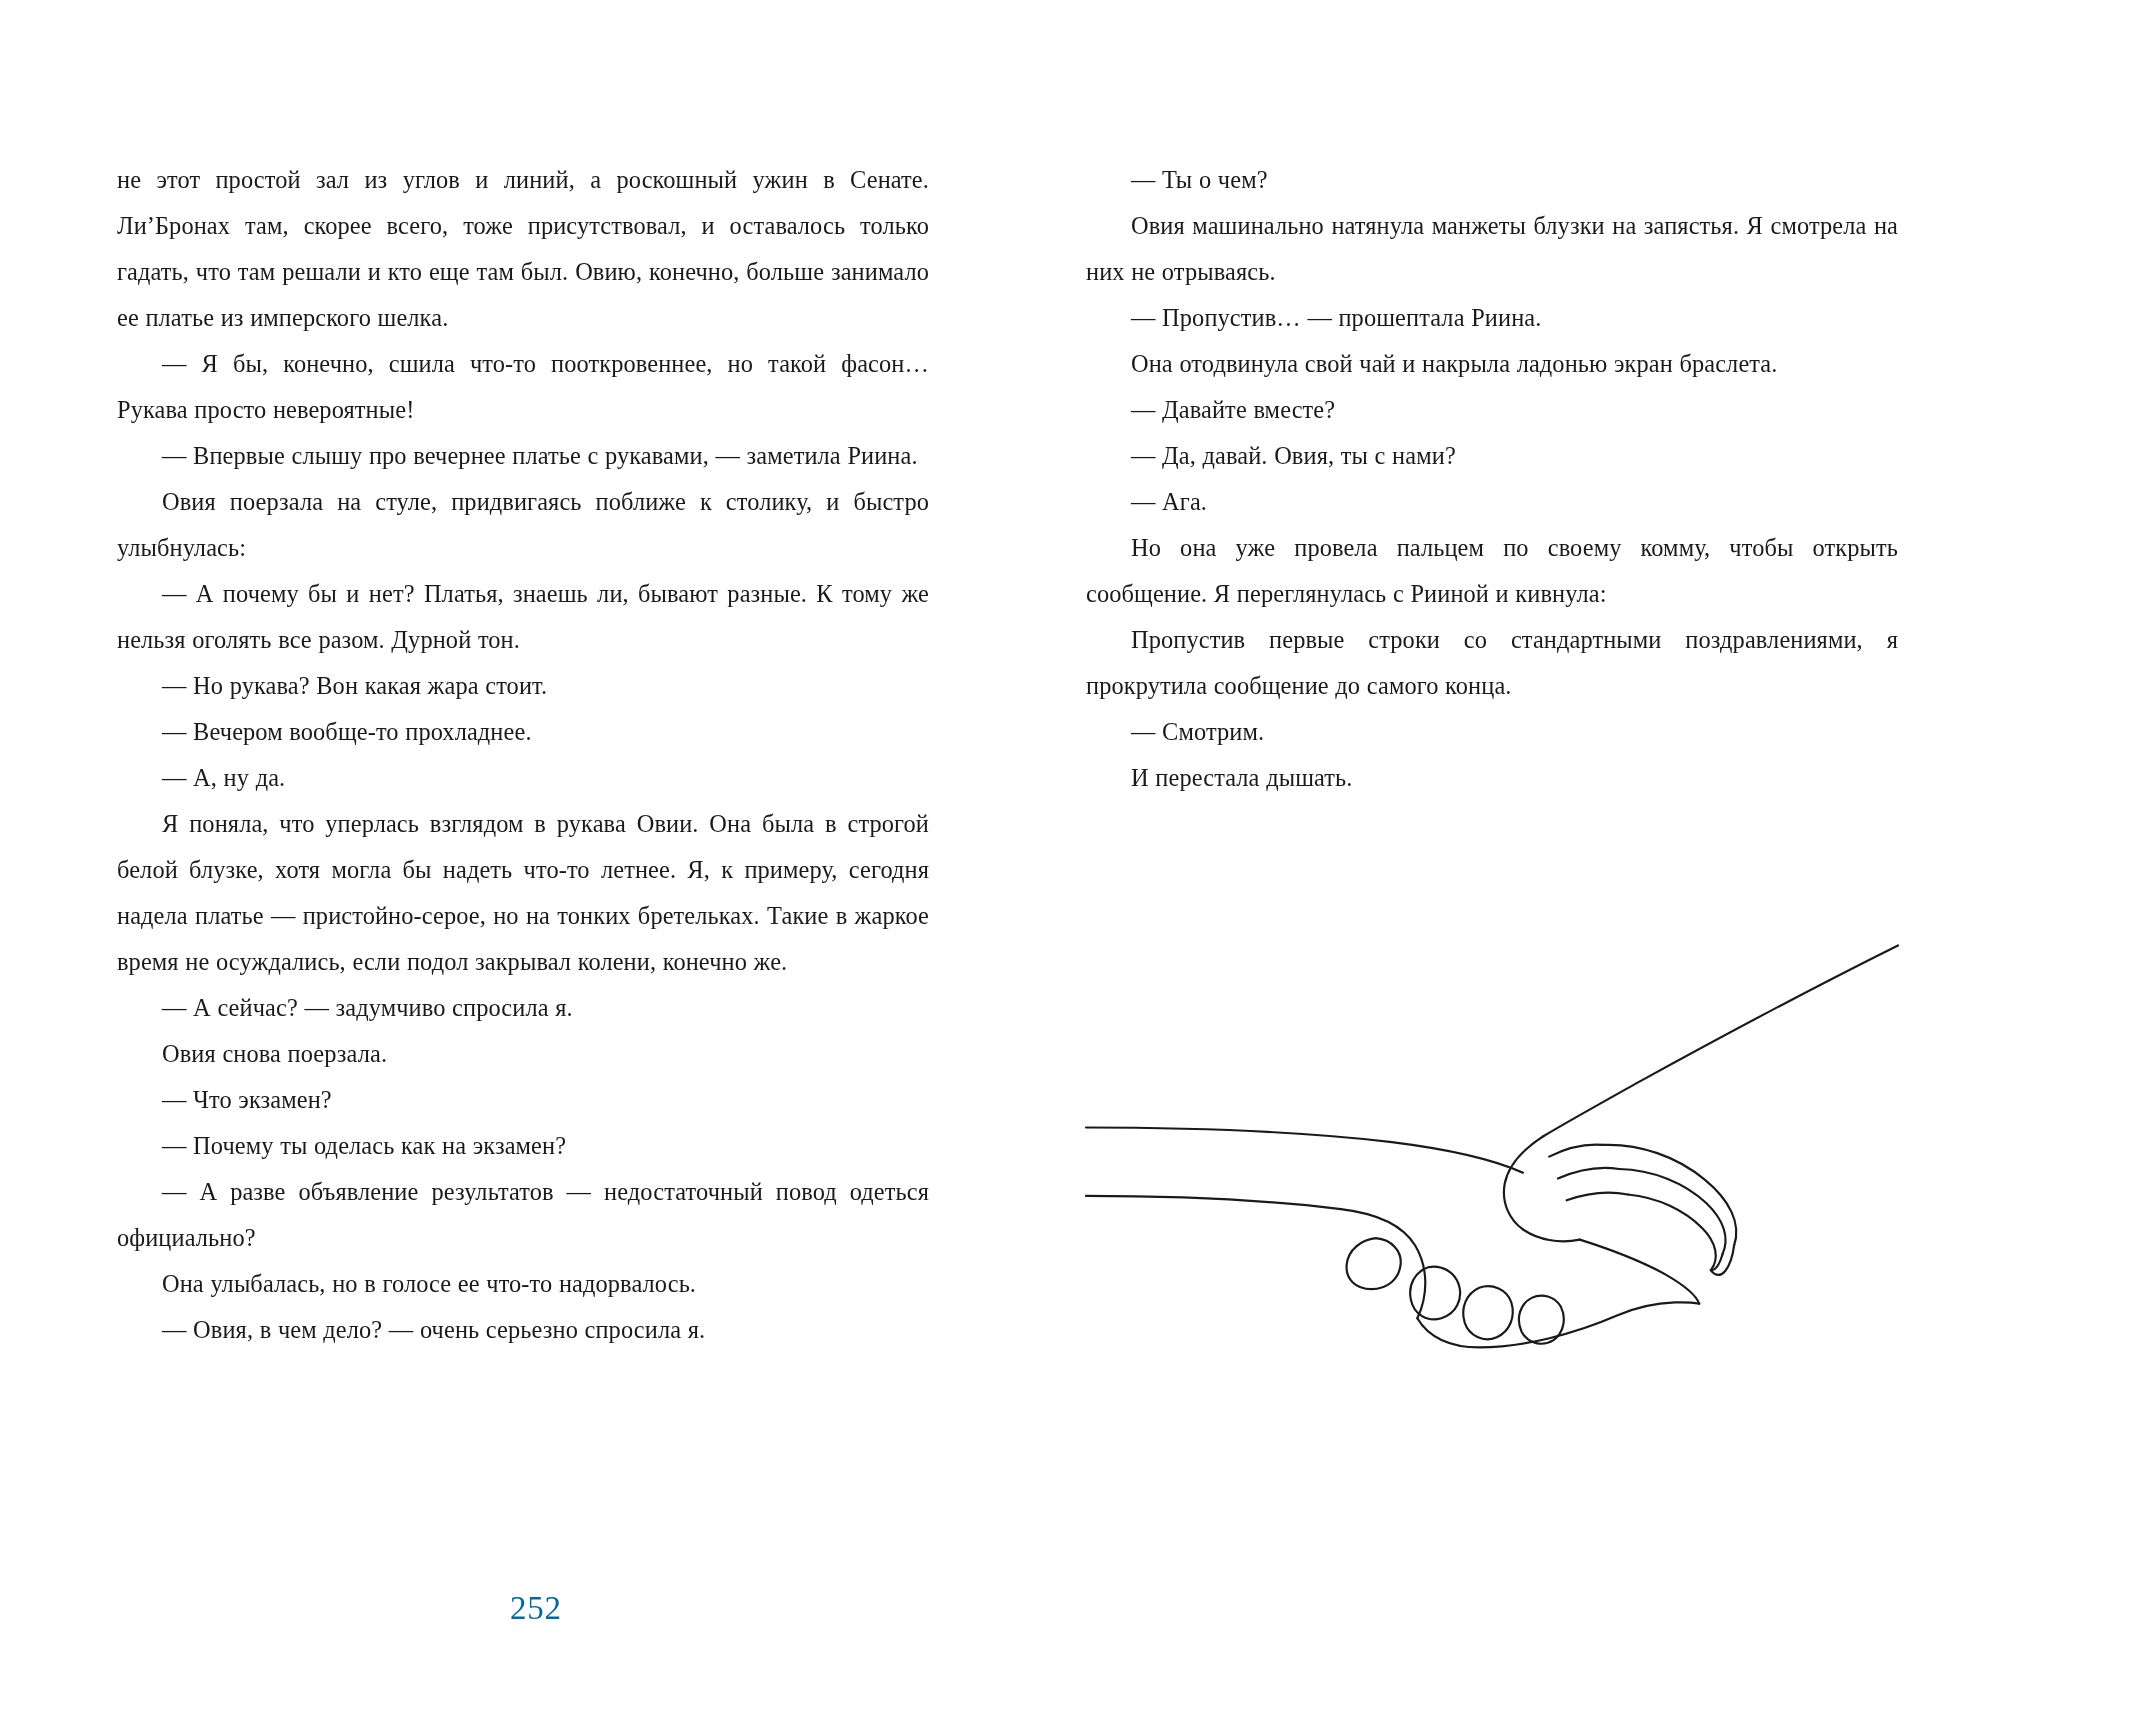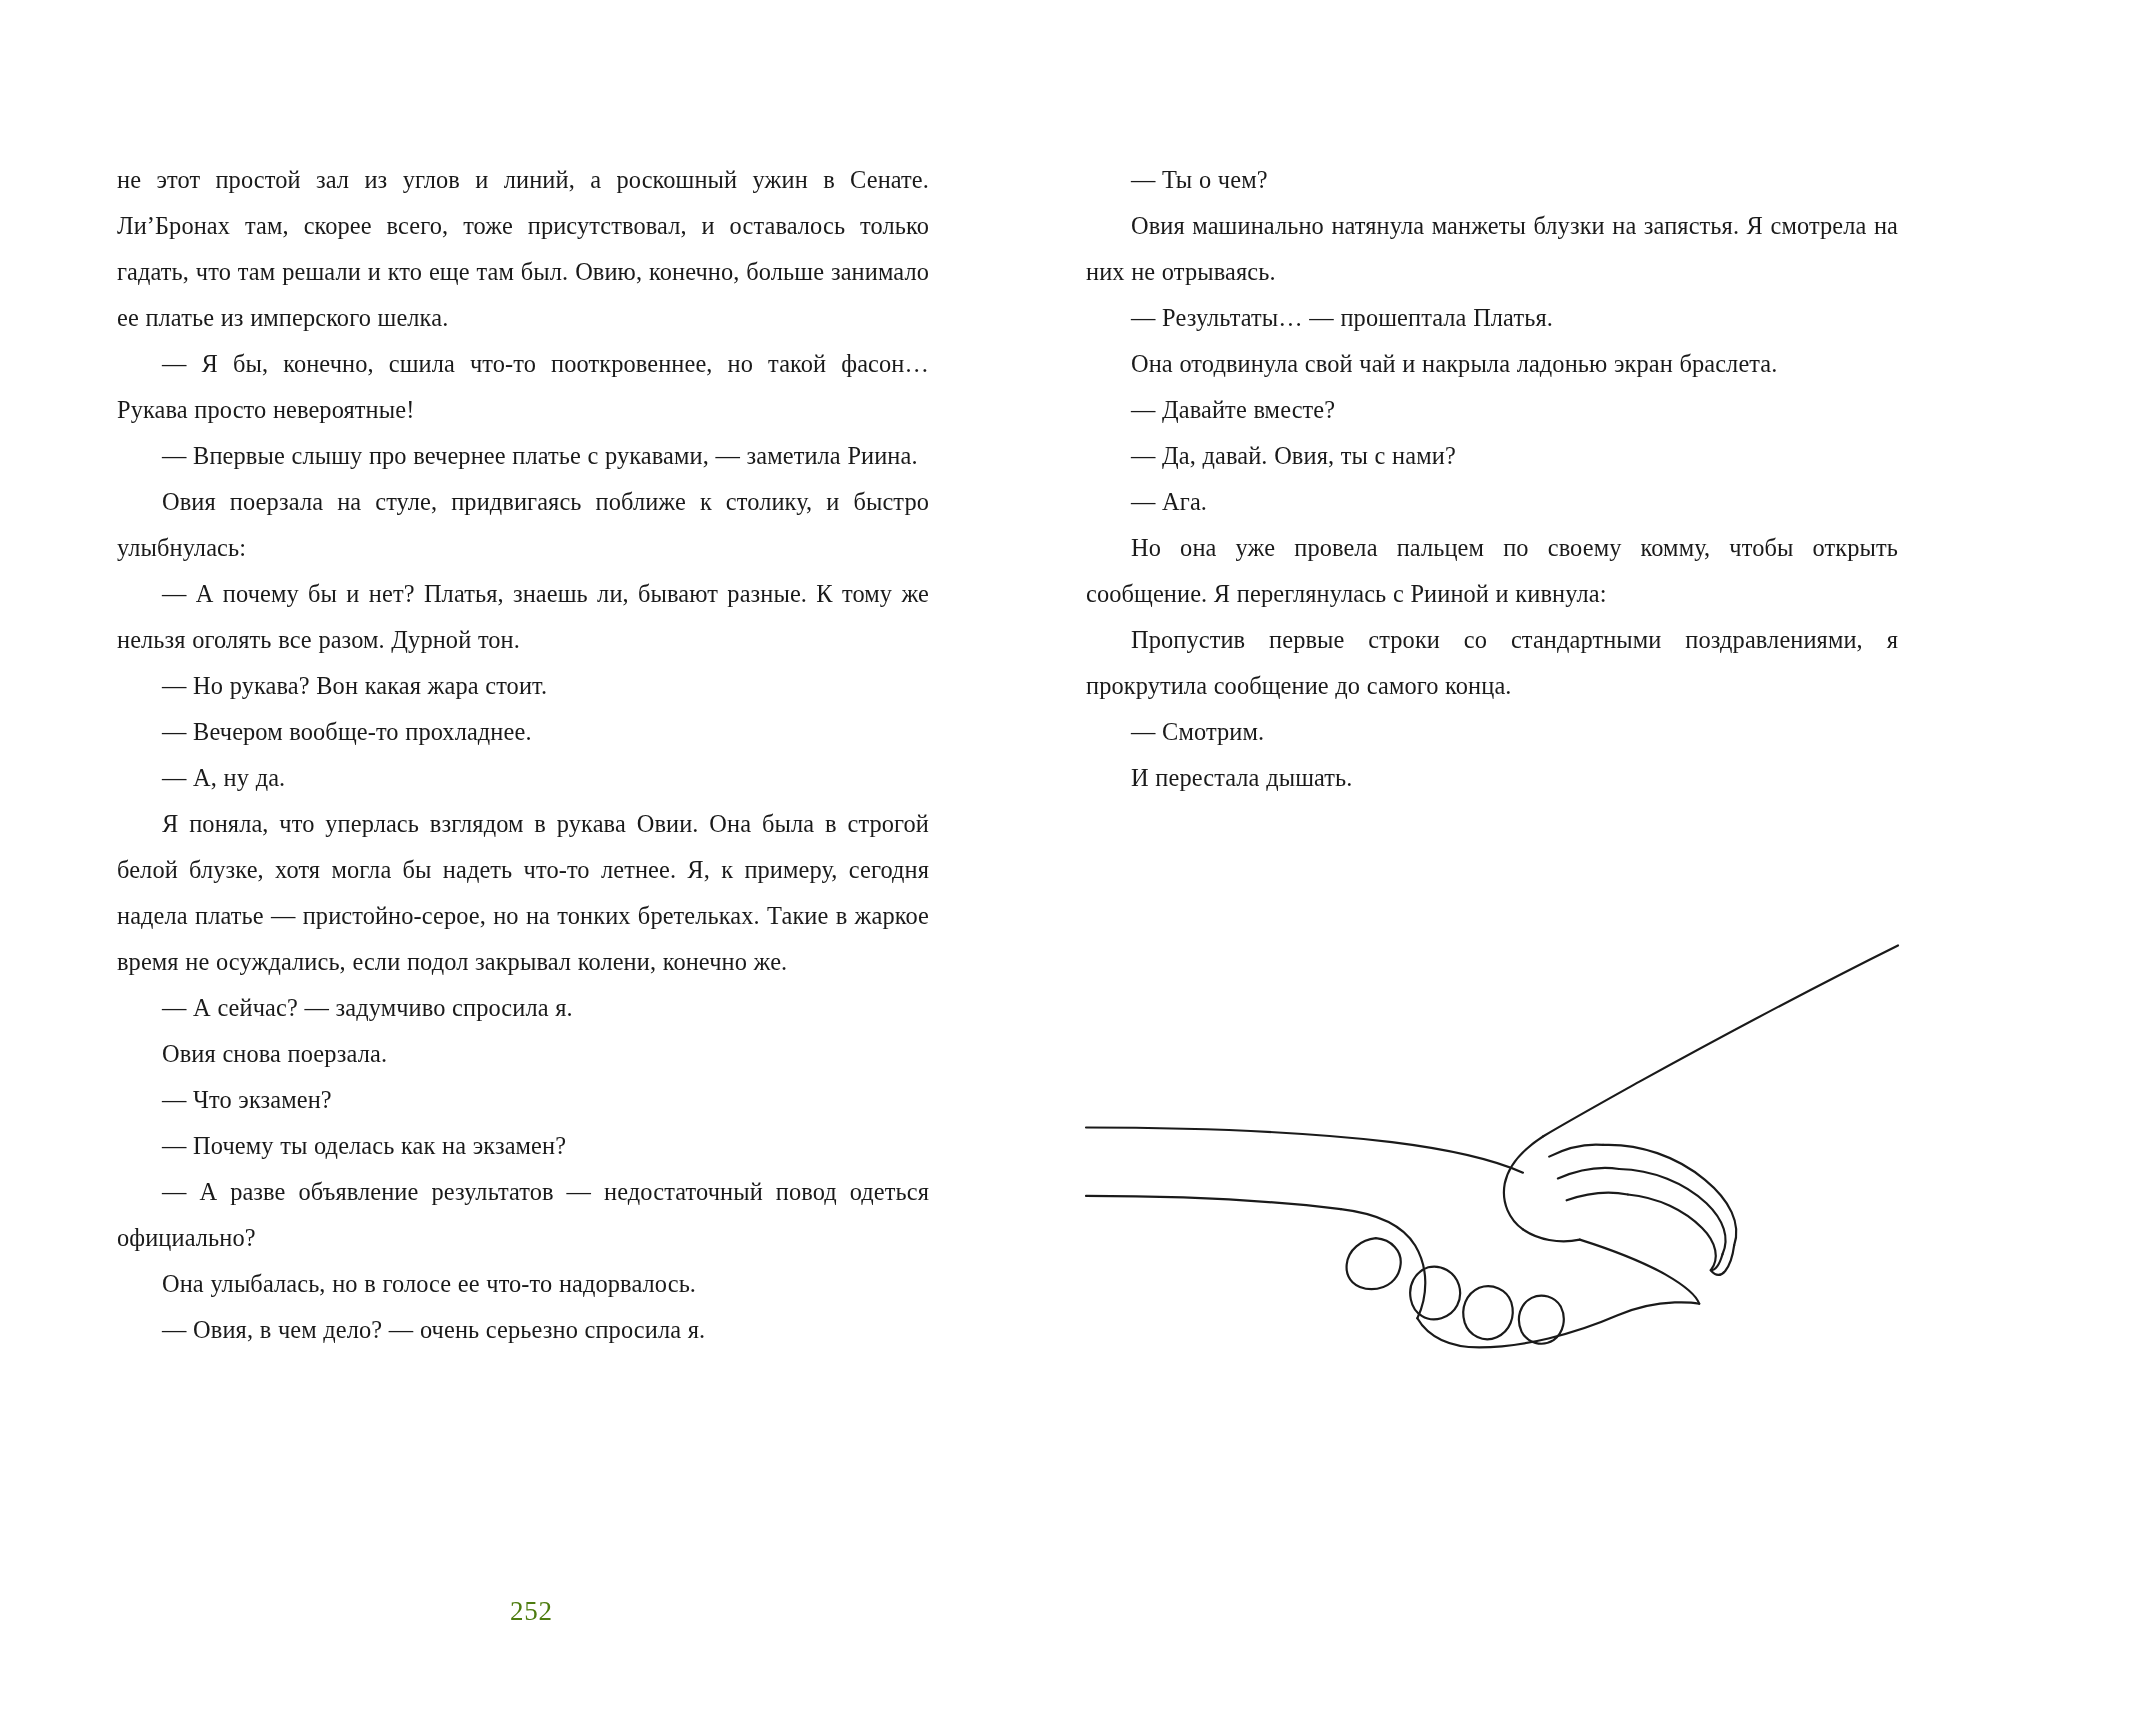--- a/index.html
+++ b/index.html
@@ -45,23 +45,23 @@
   .col p.indent {
     text-indent: 45px;
   }
   .col p.noindent {
     text-indent: 0;
   }
   .page-number {
     position: absolute;
     left: 510px;
     bottom: 93px;
-    font-size: 27px;
+    font-size: 33px;
     letter-spacing: 0.7px;
-    color: #4d7c0f;
+    color: #0369a1;
   }
   .illustration {
     margin-top: 124px;
     width: 812px;
     height: 437px;
     display: block;
   }
   .illustration svg {
     display: block;
     width: 100%;
@@ -91,21 +91,21 @@
       <p class="indent">— Что экзамен?</p>
       <p class="indent">— Почему ты оделась как на экзамен?</p>
       <p class="indent">— А разве объявление результатов — недостаточный повод одеться официально?</p>
       <p class="indent">Она улыбалась, но в голосе ее что-то надорвалось.</p>
       <p class="indent">— Овия, в чем дело? — очень серьезно спросила я.</p>
     </div>
 
     <div class="col">
       <p class="indent">— Ты о чем?</p>
       <p class="indent">Овия машинально натянула манжеты блузки на запястья. Я смотрела на них не отрываясь.</p>
-      <p class="indent">— Результаты… — прошептала Платья.</p>
+      <p class="indent">— Пропустив… — прошептала Риина.</p>
       <p class="indent">Она отодвинула свой чай и накрыла ладонью экран браслета.</p>
       <p class="indent">— Давайте вместе?</p>
       <p class="indent">— Да, давай. Овия, ты с нами?</p>
       <p class="indent">— Ага.</p>
       <p class="indent">Но она уже провела пальцем по своему комму, чтобы открыть сообщение. Я переглянулась с Рииной и кивнула:</p>
       <p class="indent">Пропустив первые строки со стандартными поздравлениями, я прокрутила сообщение до самого конца.</p>
       <p class="indent">— Смотрим.</p>
       <p class="indent">И перестала дышать.</p>
 
       <div class="illustration">

